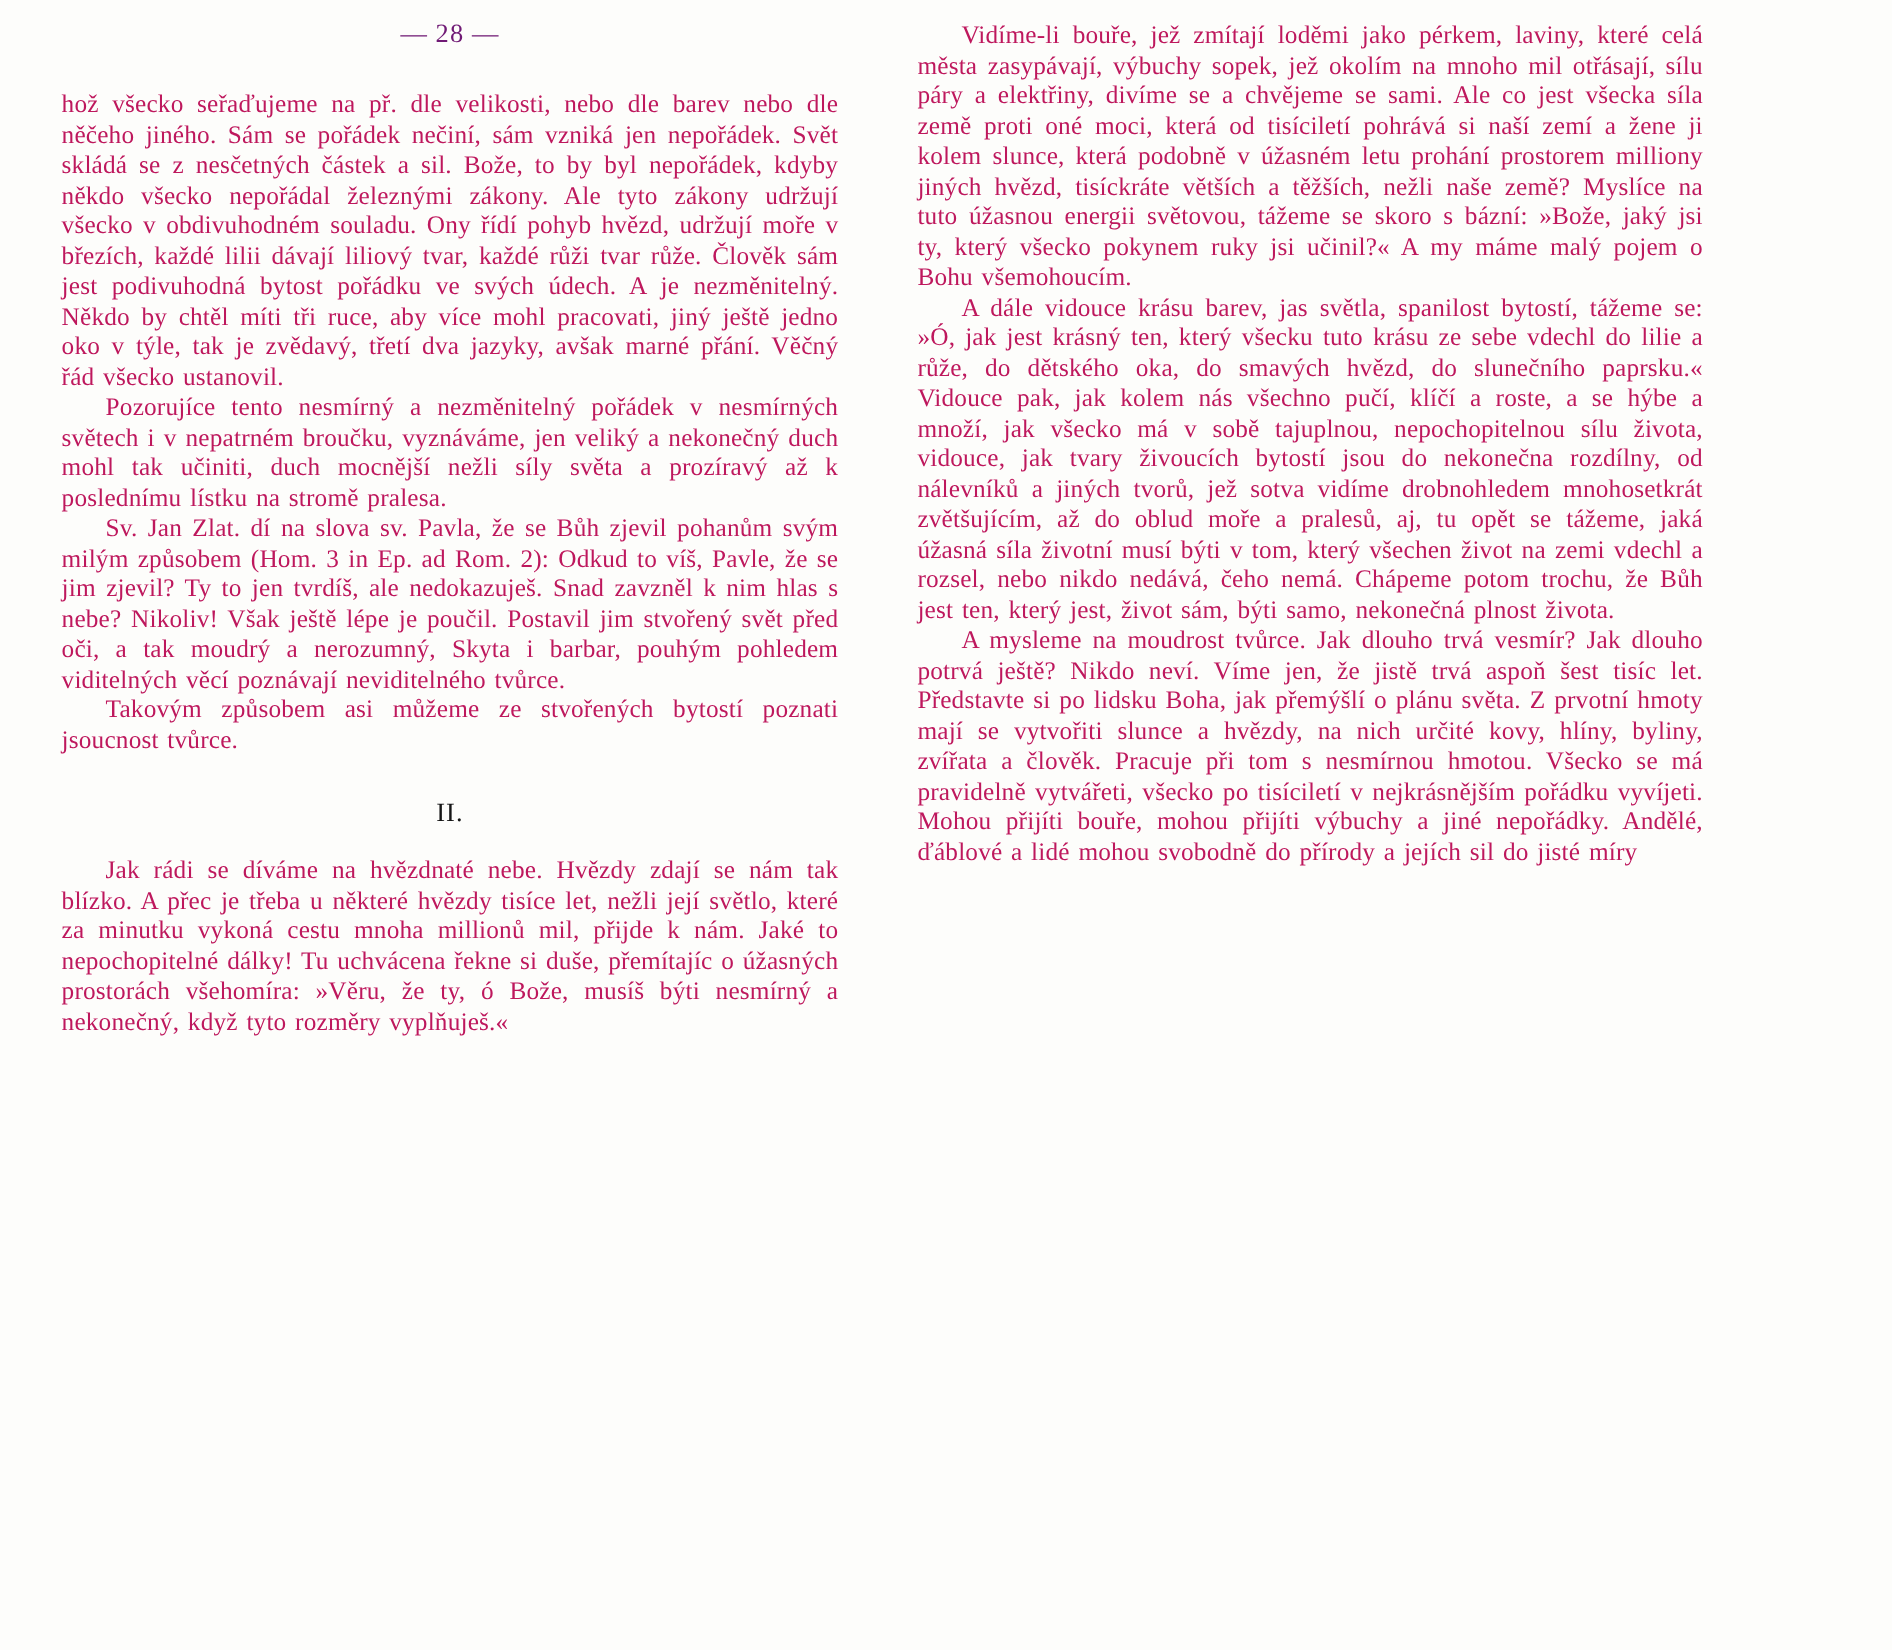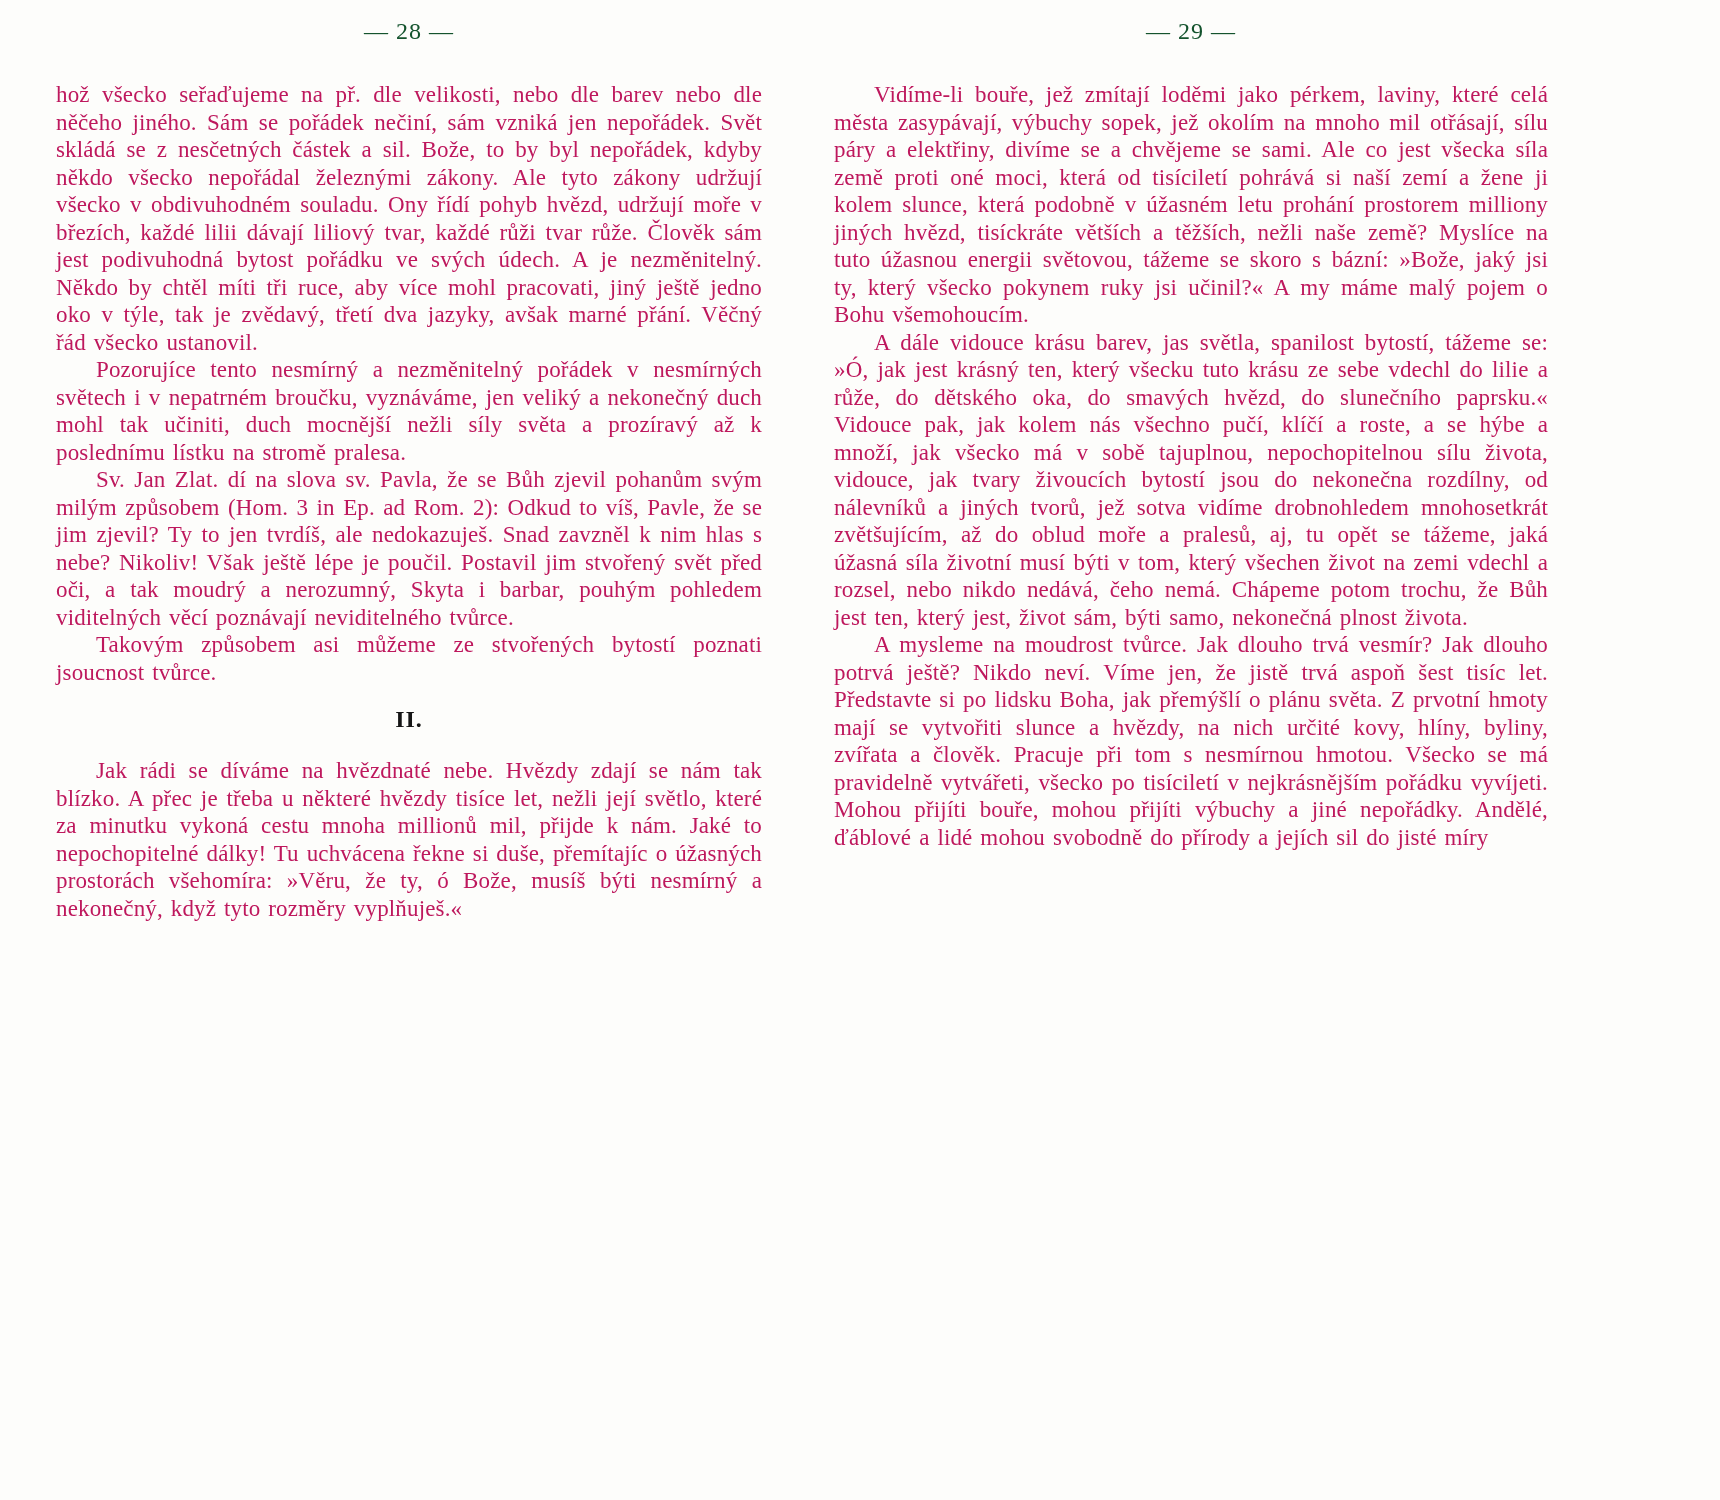--- a/index.html
+++ b/index.html
@@ -29,39 +29,39 @@
   .page-right {
     width: 920px;
     padding-left: 34px;
     padding-right: 172px;
   }
   .page-number {
     text-align: center;
     font-size: 24px;
     letter-spacing: 1px;
     margin-bottom: 36px;
-    color: #14532d;
+    color: #701a75;
   }
   .para {
     margin: 0;
     font-size: 23px;
     line-height: 27.5px;
     text-align: justify;
     word-spacing: 2px;
     letter-spacing: 0.15px;
     color: #be185d;
   }
   .indent {
     text-indent: 40px;
   }
   .section-heading {
     text-align: center;
     font-size: 24px;
-    font-weight: bold;
-    margin: 20px 0 24px 0;
+    font-weight: normal;
+    margin: 40px 0 24px 0;
     letter-spacing: 1px;
     color: #161616;
   }
 </style>
 </head>
 <body>
 
 <div class="spread">
 
   <div class="page page-left">
@@ -75,21 +75,20 @@
 
     <p class="para indent">Takovým způsobem asi můžeme ze stvořených bytostí poznati jsoucnost tvůrce.</p>
 
     <h2 class="section-heading">II.</h2>
 
 
     <p class="para indent">Jak rádi se díváme na hvězdnaté nebe. Hvězdy zdají se nám tak blízko. A přec je třeba u některé hvězdy tisíce let, nežli její světlo, které za minutku vykoná cestu mnoha millionů mil, přijde k nám. Jaké to nepochopitelné dálky! Tu uchvácena řekne si duše, přemítajíc o úžasných prostorách všehomíra: »Věru, že ty, ó Bože, musíš býti nesmírný a nekonečný, když tyto rozměry vyplňuješ.«</p>
   </div>
 
   <div class="page page-right">
-    <div class="page-number">— 29 —</div>
 
 
     <p class="para indent">Vidíme-li bouře, jež zmítají loděmi jako pérkem, laviny, které celá města zasypávají, výbuchy sopek, jež okolím na mnoho mil otřásají, sílu páry a elektřiny, divíme se a chvějeme se sami. Ale co jest všecka síla země proti oné moci, která od tisíciletí pohrává si naší zemí a žene ji kolem slunce, která podobně v úžasném letu prohání prostorem milliony jiných hvězd, tisíckráte větších a těžších, nežli naše země? Myslíce na tuto úžasnou energii světovou, tážeme se skoro s bázní: »Bože, jaký jsi ty, který všecko pokynem ruky jsi učinil?« A my máme malý pojem o Bohu všemohoucím.</p>
 
     <p class="para indent">A dále vidouce krásu barev, jas světla, spanilost bytostí, tážeme se: »Ó, jak jest krásný ten, který všecku tuto krásu ze sebe vdechl do lilie a růže, do dětského oka, do smavých hvězd, do slunečního paprsku.« Vidouce pak, jak kolem nás všechno pučí, klíčí a roste, a se hýbe a množí, jak všecko má v sobě tajuplnou, nepochopitelnou sílu života, vidouce, jak tvary živoucích bytostí jsou do nekonečna rozdílny, od nálevníků a jiných tvorů, jež sotva vidíme drobnohledem mnohosetkrát zvětšujícím, až do oblud moře a pralesů, aj, tu opět se tážeme, jaká úžasná síla životní musí býti v tom, který všechen život na zemi vdechl a rozsel, nebo nikdo nedává, čeho nemá. Chápeme potom trochu, že Bůh jest ten, který jest, život sám, býti samo, nekonečná plnost života.</p>
 
     <p class="para indent">A mysleme na moudrost tvůrce. Jak dlouho trvá vesmír? Jak dlouho potrvá ještě? Nikdo neví. Víme jen, že jistě trvá aspoň šest tisíc let. Představte si po lidsku Boha, jak přemýšlí o plánu světa. Z prvotní hmoty mají se vytvořiti slunce a hvězdy, na nich určité kovy, hlíny, byliny, zvířata a člověk. Pracuje při tom s nesmírnou hmotou. Všecko se má pravidelně vytvářeti, všecko po tisíciletí v nejkrásnějším pořádku vyvíjeti. Mohou přijíti bouře, mohou přijíti výbuchy a jiné nepořádky. Andělé, ďáblové a lidé mohou svobodně do přírody a jejích sil do jisté míry</p>
   </div>
 
 </div>

